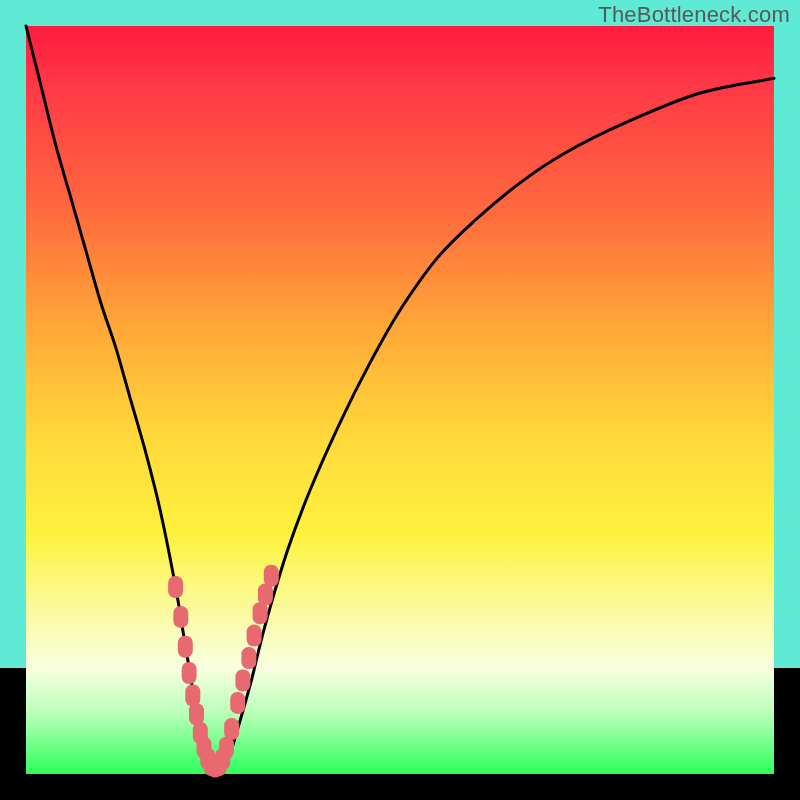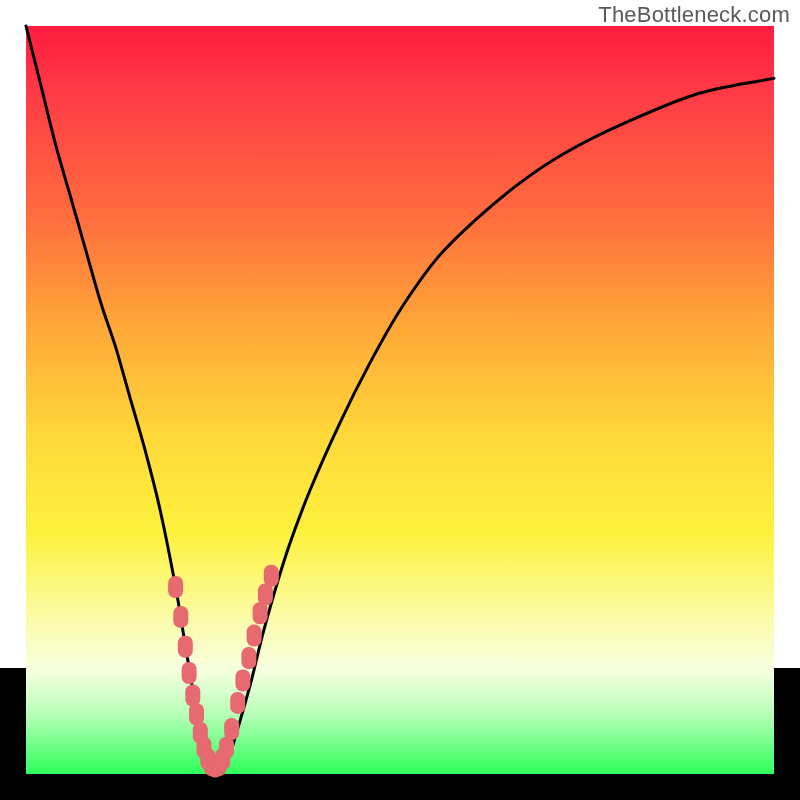--- a/index.html
+++ b/index.html
@@ -10,21 +10,21 @@
     overflow: hidden;
     background: #000;
     font-family: Arial, Helvetica, sans-serif;
   }
   .frame {
     position: absolute;
     left: 0;
     top: 0;
     width: 800px;
     height: 668px;
-    background: #ffffff;
+    background: #5eead4;
   }
   .plot {
     position: absolute;
     left: 26px;
     top: 26px;
     width: 748px;
     height: 748px;
     
     background: linear-gradient(
       to bottom,

